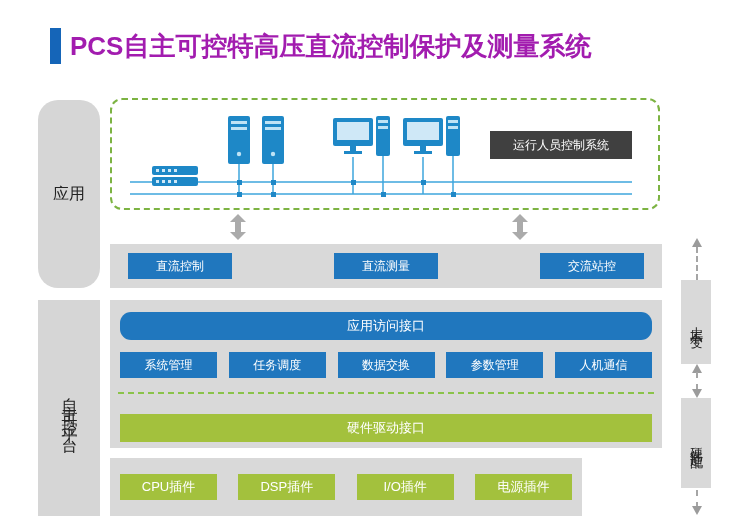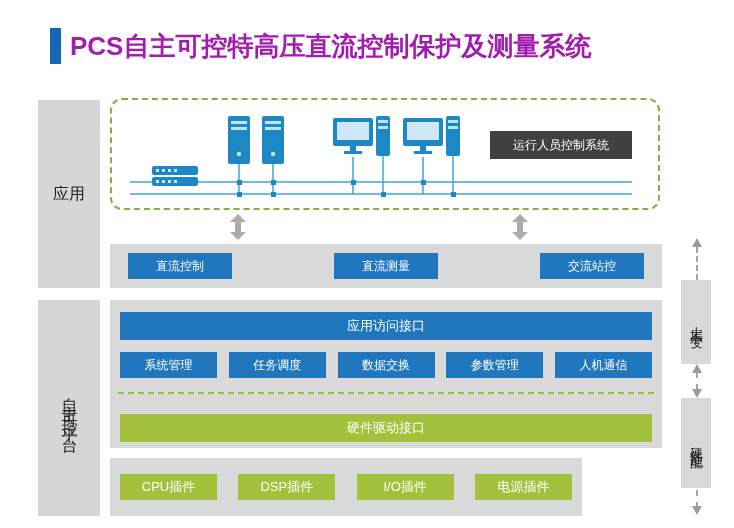--- a/index.html
+++ b/index.html
@@ -7,21 +7,21 @@
   .canvas{position:relative;width:734px;height:528px;background:#ffffff;overflow:hidden;}
 
   
   .title-accent{position:absolute;left:50px;top:28px;width:11px;height:36px;background:#1565b8;}
   .page-title{position:absolute;left:70px;top:28px;height:36px;line-height:36px;margin:0;
     font-size:26px;font-weight:bold;color:#a21caf;white-space:nowrap;}
 
   
   .side-label{position:absolute;background:#d6d6d6;display:flex;align-items:center;justify-content:center;
     color:#222;font-size:16px;}
-  .app-label{left:38px;top:100px;width:62px;height:188px;}
+  .app-label{left:38px;top:100px;width:62px;height:188px;border-radius:20px;}
   .platform-label{left:38px;top:300px;width:62px;height:216px;}
   .vert{writing-mode:vertical-rl;text-orientation:upright;letter-spacing:8px;}
   .vert-sm{writing-mode:vertical-rl;text-orientation:upright;letter-spacing:3px;font-size:13px;}
 
   
   .dashed-box{position:absolute;left:110px;top:98px;width:550px;height:112px;box-sizing:border-box;
     border:2px dashed #7cb342;border-radius:12px;background:#ffffff;}
   .network-svg{position:absolute;left:120px;top:102px;}
 
   .op-btn{position:absolute;left:490px;top:131px;width:142px;height:28px;background:#404040;color:#fff;
@@ -38,21 +38,21 @@
   .btn-blue{background:#2077be;color:#fff;font-size:12px;height:26px;display:flex;align-items:center;
     justify-content:center;}
   .btn-green{background:#a3c13d;color:#fff;font-size:13px;height:26px;display:flex;align-items:center;
     justify-content:center;}
   .modules-bar .btn-blue{width:104px;}
 
   
   .platform-box{position:absolute;left:110px;top:300px;width:552px;height:148px;background:#d9d9d9;
     box-sizing:border-box;padding:12px 10px 0 10px;}
   .wide-bar{height:28px;display:flex;align-items:center;justify-content:center;color:#fff;font-size:13px;}
-  .wide-bar.blue{background:#2077be;}
+  .wide-bar.blue{background:#2077be;border-radius:11px;}
   .wide-bar.green{background:#a3c13d;}
   .mod-row{display:flex;justify-content:space-between;margin-top:12px;}
   .mod-row .btn-blue{width:97px;}
   .dashed-sep{border-top:2px dashed #8bc34a;margin:14px -2px 0 -2px;height:0;}
   .platform-box .wide-bar.green{margin-top:20px;}
 
   
   .hardware-box{position:absolute;left:110px;top:458px;width:472px;height:58px;background:#d9d9d9;
     box-sizing:border-box;display:flex;align-items:center;justify-content:space-between;padding:0 10px;}
   .hardware-box .btn-green{width:97px;}

